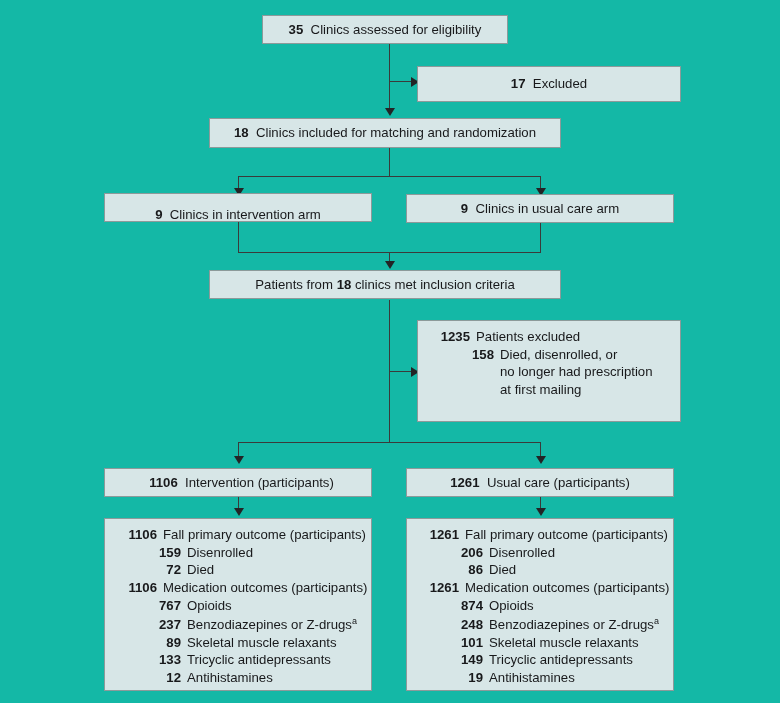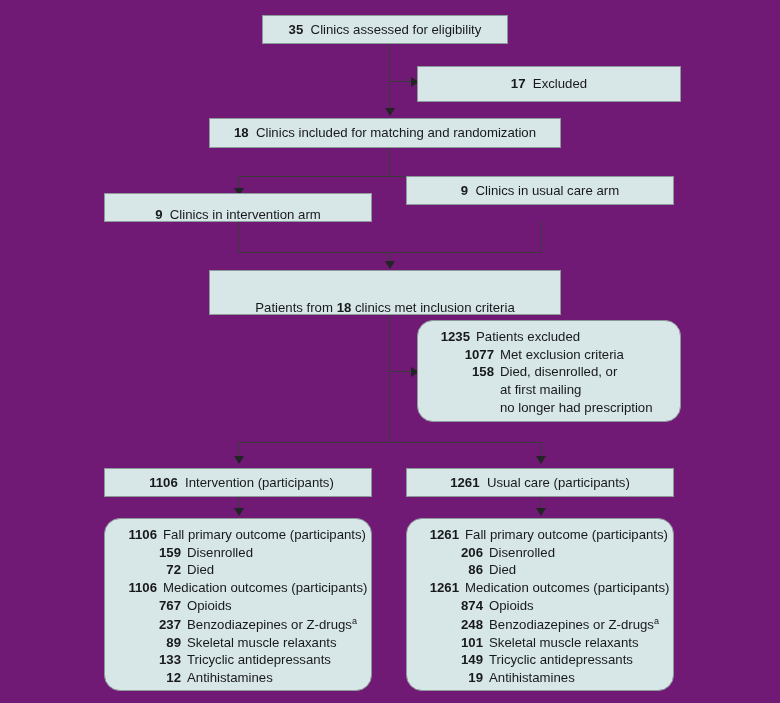--- a/index.html
+++ b/index.html
@@ -7,41 +7,40 @@
     padding: 0;
     background: #ffffff;
   }
   body {
     font-family: "Liberation Sans", sans-serif;
   }
   #canvas {
     position: relative;
     width: 780px;
     height: 703px;
-    background: #701a75;
+    background: #14b8a6;
     overflow: hidden;
   }
   .box {
     position: absolute;
     box-sizing: border-box;
     background: #d7e6e7;
     border: 1px solid #8c9a9a;
     color: #18191b;
     font-size: 13.2px;
     line-height: 1.0;
   }
   .box.centered {
     display: flex;
     align-items: center;
     justify-content: center;
     text-align: center;
   }
   .box.listbox {
     padding: 9px 10px 9px 6px;
-    border-radius: 16px;
   }
   b {
     font-weight: bold;
   }
   .row {
     display: flex;
     align-items: baseline;
     margin-bottom: 4.5px;
     white-space: nowrap;
   }
@@ -135,46 +134,42 @@
   </div>
 
   <div class="box centered" style="left:209px; top:118px; width:352px; height:30px;">
     <span><b>18</b>&nbsp;&nbsp;<span>Clinics included for matching and randomization</span></span>
   </div>
 
   <div class="box centered" style="left:104px; top:193px; width:268px; height:29px;align-items:flex-end;">
     <span><b>9</b>&nbsp;&nbsp;<span>Clinics in intervention arm</span></span>
   </div>
 
-  <div class="box centered" style="left:406px; top:176px; width:268px; height:29px;">
+  <div class="box centered" style="left:406px; top:194px; width:268px; height:29px;">
     <span><b>9</b>&nbsp;&nbsp;<span>Clinics in usual care arm</span></span>
   </div>
 
-  <div class="box centered" style="left:209px; top:270px; width:352px; height:45px;align-items:flex-end;">
+  <div class="box centered" style="left:209px; top:270px; width:352px; height:29px;">
     <span><span>Patients from</span>&nbsp;<b>18</b>&nbsp;<span>clinics met inclusion criteria</span></span>
   </div>
 
   <div class="box listbox" style="left:417px; top:320px; width:264px; height:102px;">
     <div class="row">
       <span class="num w1">1235</span>
       <span class="lbl">Patients excluded</span>
     </div>
     <div class="row">
-      <span class="num w2">1077</span>
-      <span class="lbl">Met exclusion criteria</span>
-    </div>
-    <div class="row">
       <span class="num w2">158</span>
       <span class="lbl">Died, disenrolled, or</span>
     </div>
     <div class="row cont">
+      <span class="lbl">no longer had prescription</span>
+    </div>
+    <div class="row cont">
       <span class="lbl">at first mailing</span>
-    </div>
-    <div class="row cont">
-      <span class="lbl">no longer had prescription</span>
     </div>
   </div>
 
   <div class="box centered" style="left:104px; top:468px; width:268px; height:29px;padding-left:7px;">
     <span><b>1106</b>&nbsp;&nbsp;<span>Intervention (participants)</span></span>
   </div>
 
   <div class="box centered" style="left:406px; top:468px; width:268px; height:29px;">
     <span><b>1261</b>&nbsp;&nbsp;<span>Usual care (participants)</span></span>
   </div>

